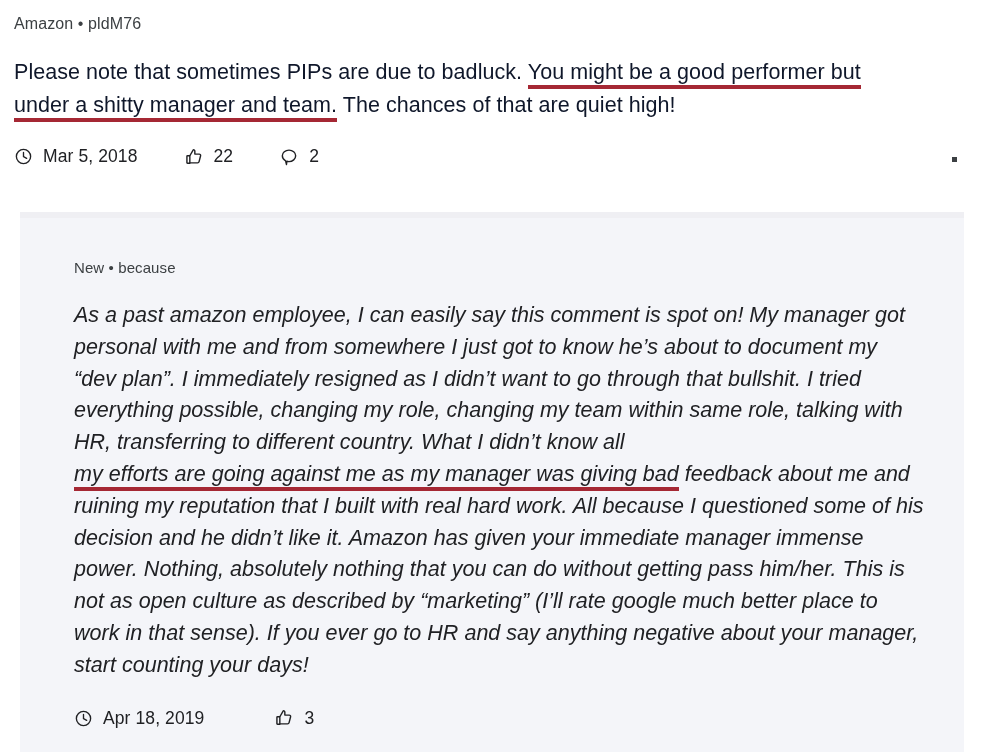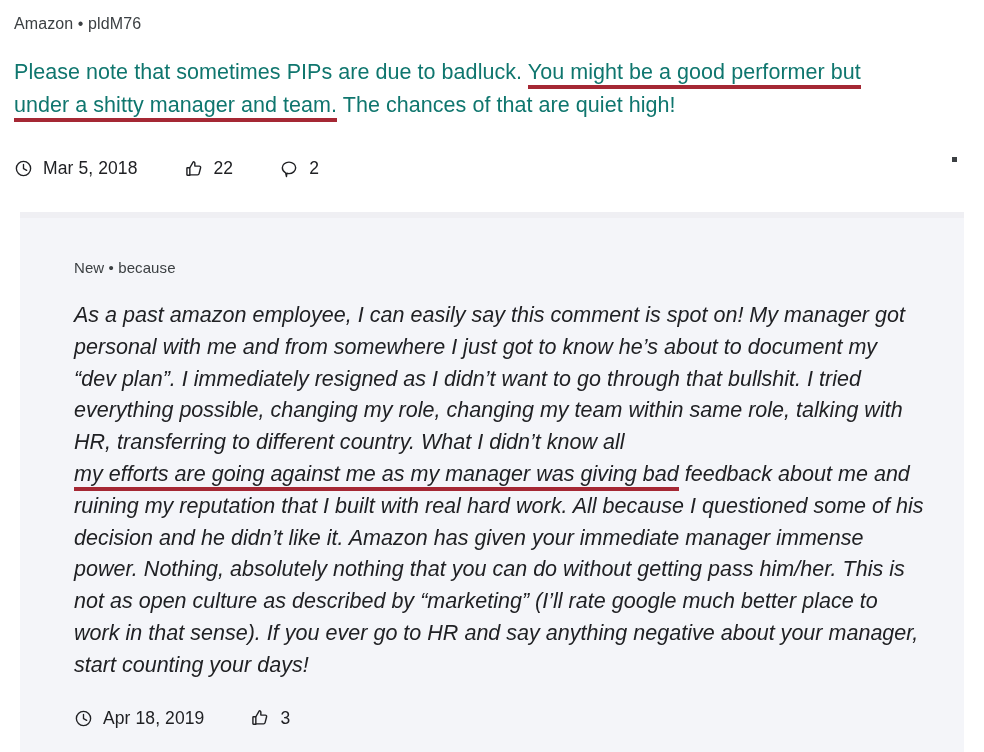--- a/index.html
+++ b/index.html
@@ -24,21 +24,21 @@
   .post-source {
     font-size: 16px;
     color: #3c4043;
     letter-spacing: 0.1px;
     line-height: 20px;
     margin-bottom: 22px;
   }
   .post-body {
     font-size: 21.5px;
     line-height: 33px;
-    color: #0f766e;
+    color: #0f172a;
     letter-spacing: 0.05px;
     max-width: 930px;
   }
 
   
   .hl {
     position: relative;
     white-space: nowrap;
   }
   .hl::after {
@@ -47,21 +47,21 @@
     left: 0;
     right: 0;
     bottom: -5px;
     height: 4px;
     background: #a52834;
   }
 
   .meta-row {
     display: flex;
     align-items: center;
-    margin-top: 36px;
+    margin-top: 24px;
   }
   .meta-item {
     display: flex;
     align-items: center;
     font-size: 17.5px;
     color: #202124;
     letter-spacing: 0.1px;
   }
   .meta-item + .meta-item { margin-left: 46px; }
   .meta-item .ico {
@@ -107,20 +107,21 @@
   .reply-body {
     font-size: 21.5px;
     line-height: 31.8px;
     color: #202124;
     letter-spacing: 0.02px;
     max-width: 850px;
     font-style: italic;
   }
   .reply-meta {
     margin-top: 26px;
+    gap: 24px;
   }
 </style>
 </head>
 <body>
 
 <div class="post">
 
   <div class="post-source">Amazon • pldM76</div>
 
   <div class="post-body" id="post-body"><span>Please note that sometimes PIPs are due to badluck. </span><span class="hl">You might be a good performer but</span><span> </span><span class="hl">under a shitty manager and team.</span><span> The chances of that are quiet high!</span></div>

